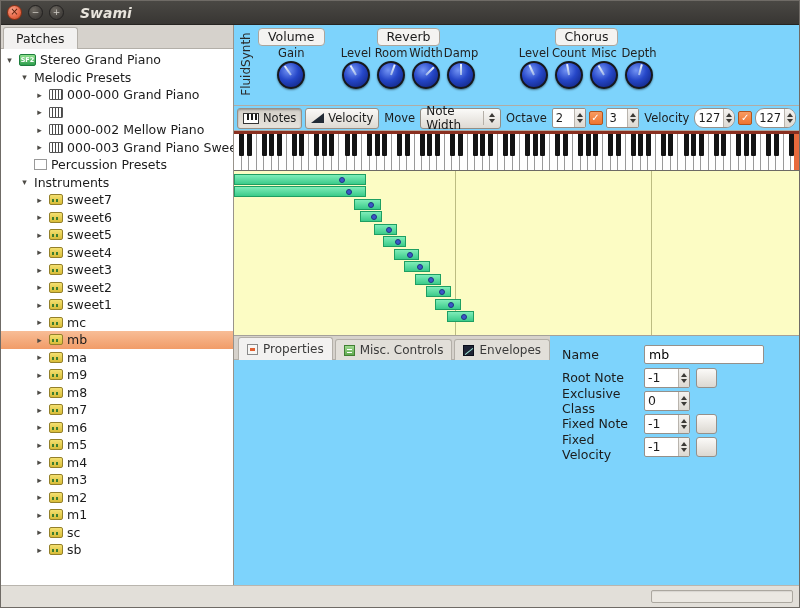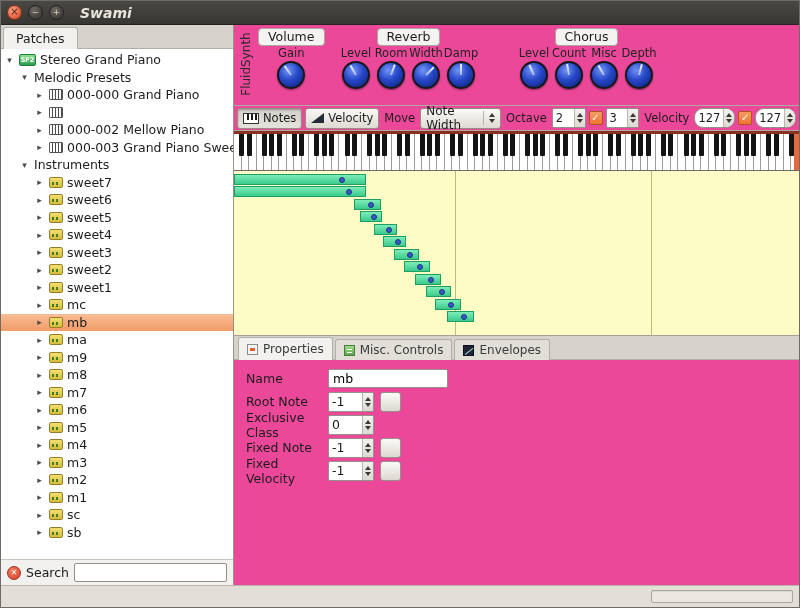--- a/index.html
+++ b/index.html
@@ -35,21 +35,21 @@
   .icon-preset { width:14px; height:11px; border:1px solid #555; background:repeating-linear-gradient(90deg,#fff 0 2px,#4a4a4a 2px 3px); border-radius:1px;}
   .icon-instrument { width:14px; height:11px; background:linear-gradient(#f4e070,#d8bc38); border:1px solid #94802a; border-radius:2px; position:relative;}
   .icon-instrument::after { content:''; position:absolute; left:2px; right:2px; top:4px; height:3px; background:repeating-linear-gradient(90deg,#3e7e2e 0 2px,transparent 2px 4px);}
   .icon-blank { width:13px; height:11px; border:1px solid #999; background:#fff;}
   .search-row { height:26px; border-top:1px solid #c9c5be; display:flex; align-items:center; gap:5px; padding:0 6px; background:#F2F1F0;}
   .search-icon { width:14px; height:14px; flex:0 0 14px; border-radius:50%; background:radial-gradient(circle at 35% 30%, #f07b60, #d6412a); border:1px solid #a32e1c; color:#fff; font-size:8px; font-weight:bold; display:flex; align-items:center; justify-content:center;}
   .search-icon::after { content:'✕'; }
   .search-label { font-size:12.5px; }
   .search-entry { flex:1; height:19px; border:1px solid #95908a; background:#fff; border-radius:2px; font:12px "DejaVu Sans",sans-serif; padding:0 3px; min-width:0;}
   
-  .right-panel { flex:1; display:flex; flex-direction:column; background:#ec4899; min-width:0;}
+  .right-panel { flex:1; display:flex; flex-direction:column; background:#7dd3fc; min-width:0;}
   .synth-panel { height:81px; border-bottom:1px solid #b0aca5; display:flex; align-items:flex-start; padding:2px 0 0 2px;}
   .fs-label { width:20px; height:74px; display:flex; align-items:center; justify-content:center;}
   .fs-label span { transform:rotate(-90deg); font-size:12px; white-space:nowrap; color:#2a2a2a;}
   .synth-group { display:flex; flex-direction:column; align-items:center;}
   .synth-group.vol { margin-left:2px; }
   .synth-group.rev { margin-left:14px; }
   .synth-group.cho { margin-left:38px; }
   .synth-group.typ { margin-left:28px; }
   .chip { border:1px solid #aba69e; border-radius:4px; padding:0 9px; height:18px; line-height:16px; font-size:12.5px; background:#f4f3f1; margin-top:1px;}
   .chip-plain { height:18px; line-height:18px; font-size:12.5px; margin-top:1px;}
@@ -84,21 +84,21 @@
   
   .keyboard { height:40px; position:relative; background:#fff; border-top:3px solid #8a3020; border-bottom:1px solid #6d6a64;}
   .wkey { position:absolute; top:0; bottom:0; background:linear-gradient(#ffffff 70%,#ececе8); border-right:1px solid #9a9a9a;}
   .bkey { position:absolute; top:0; height:22px; width:5px; background:#141414; border-radius:0 0 1px 1px; z-index:2;}
   .kb-scroll { position:absolute; right:0; top:0; width:5px; height:100%; background:#e86a3c; z-index:3;}
   .canvas { height:165px; position:relative; background:#fcfcc4; border-bottom:1px solid #a5a19a; overflow:hidden;}
   .gridline { position:absolute; top:0; bottom:0; width:1px; background:rgba(110,110,50,.45);}
   .nbar { position:absolute; height:11px; background:linear-gradient(#7fedb9,#3bcb8a); border:1px solid #1e9e62; }
   .ndot { position:absolute; top:2px; width:6px; height:6px; border-radius:50%; background:#3a57c8; border:1px solid #203580;}
   
-  .bottom-panel { flex:1; display:flex; flex-direction:column; min-height:0;}
+  .bottom-panel { flex:1; display:flex; flex-direction:row; min-height:0;}
   .btabs { height:24px; background:#d6d2cc; border-bottom:1px solid #b3afa8; display:flex; align-items:flex-end; padding-left:4px; gap:2px;}
   .btab { height:21px; padding:0 8px; display:flex; align-items:center; gap:5px; font-size:12px; background:#e2dfd9; border:1px solid #b3afa8; border-bottom:none; border-radius:3px 3px 0 0; position:relative; top:1px; color:#3a3a3a;}
   .btab.active { background:#F2F1F0; height:23px;}
   .tabicon { width:11px; height:11px; flex:0 0 auto; position:relative;}
   .icon-properties { background:#f7f6f4; border:1px solid #8a8a8a;}
   .icon-properties::after { content:''; position:absolute; left:2px; top:3px; width:5px; height:3px; background:#e06030;}
   .icon-controls { background:linear-gradient(#9fd98f,#5fa94f); border:1px solid #417f33;}
   .icon-controls::after { content:''; position:absolute; left:2px; top:3px; right:2px; height:1px; background:#fff; box-shadow:0 3px 0 #fff;}
   .icon-envelopes { background:#1e2436; border:1px solid #0a0e1a;}
   .icon-envelopes::after { content:''; position:absolute; left:0px; top:5px; width:10px; height:1px; background:#9fe8d8; transform:rotate(-38deg);}
@@ -153,20 +153,25 @@
             <span class="expander">▸</span>
             <span class="ticon icon-preset"></span>
             <span class="tlabel">000-002 Mellow Piano</span>
           </div>
           <div class="tree-row" style="padding-left: 33px;">
             <span class="expander">▸</span>
             <span class="ticon icon-preset"></span>
             <span class="tlabel">000-003 Grand Piano Sweet</span>
           </div>
           <div class="tree-row" style="padding-left: 18px;">
+            <span class="expander"></span>
+            <span class="ticon icon-blank"></span>
+            <span class="tlabel">Percussion Presets</span>
+          </div>
+          <div class="tree-row" style="padding-left: 18px;">
             <span class="expander">▾</span>
             <span class="tlabel">Instruments</span>
           </div>
           <div class="tree-row" style="padding-left: 33px;">
             <span class="expander">▸</span>
             <span class="ticon icon-instrument"></span>
             <span class="tlabel">sweet7</span>
           </div>
           <div class="tree-row" style="padding-left: 33px;">
             <span class="expander">▸</span>
@@ -262,25 +267,20 @@
             <span class="expander">▸</span>
             <span class="ticon icon-instrument"></span>
             <span class="tlabel">sc</span>
           </div>
           <div class="tree-row" style="padding-left: 33px;">
             <span class="expander">▸</span>
             <span class="ticon icon-instrument"></span>
             <span class="tlabel">sb</span>
           </div>
         </div>
-      <div class="search-row">
-        <div class="search-icon"></div>
-        <span class="search-label">Search</span>
-        <input class="search-entry" value="" style="">
-      </div>
     </div>
 
     <div class="right-panel">
       <div class="synth-panel">
         <div class="fs-label">
             <span>FluidSynth</span>
           </div>
         <div class="synth-group vol">
           <div class="chip">Volume</div>
           <div class="knob-row">

